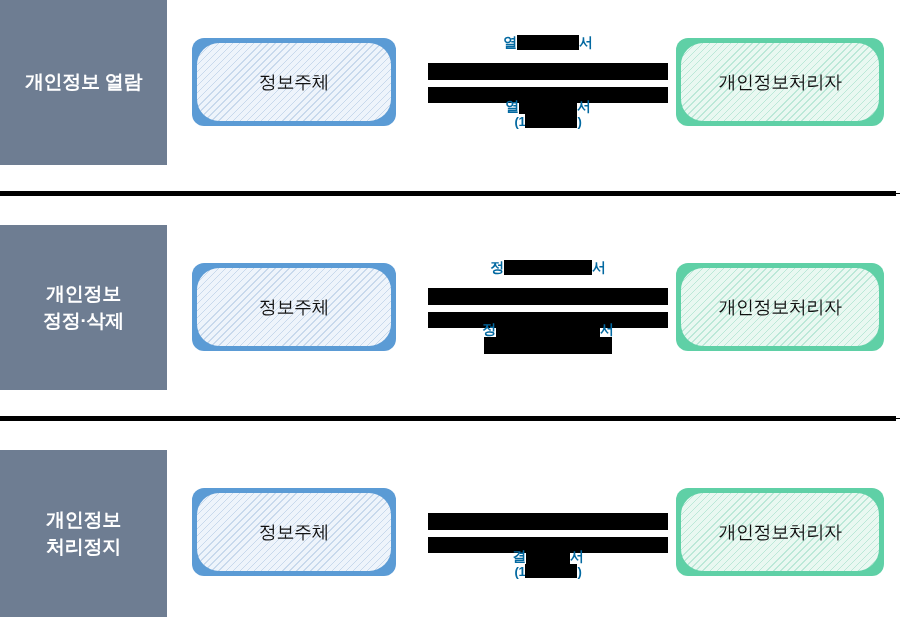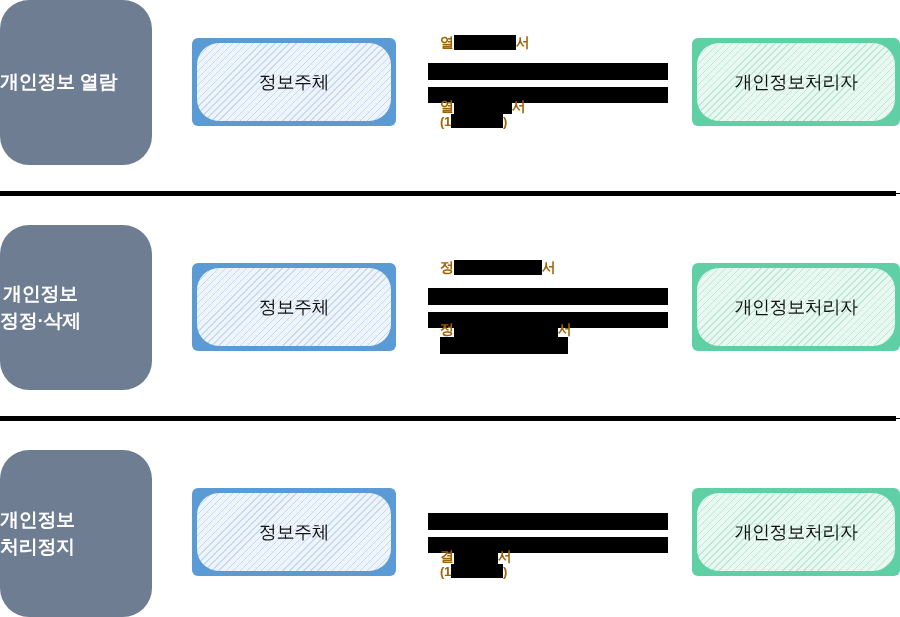--- a/index.html
+++ b/index.html
@@ -30,46 +30,46 @@
   }
   .row-1 { top: 0;   height: 165px; }
   .row-2 { top: 225px; height: 165px; }
   .row-3 { top: 450px; height: 167px; }
 
   
   .cat-panel {
     position: absolute;
     left: 0;
     top: 0;
-    width: 152px;
+    width: 167px;
     height: 100%;
     background: #6e7d92;
     display: flex;
     align-items: center;
+    justify-content: center;
     box-sizing: border-box;
-    border-radius: 29px;
   }
   .cat-label {
     color: #ffffff;
     font-size: 19px;
     font-weight: bold;
     line-height: 1.42;
     text-align: center;
     letter-spacing: -0.3px;
     white-space: pre-line;
   }
 
   
   .actor {
     position: absolute;
     box-sizing: border-box;
     display: flex;
     align-items: center;
     justify-content: center;
-    border-radius: 6px;
+    border-radius: 12px;
   }
   .actor-inner {
     position: absolute;
     left: 5px;
     right: 5px;
     top: 5px;
     bottom: 5px;
     border-radius: 22px;
     display: flex;
     align-items: center;
@@ -97,21 +97,21 @@
     background-image: repeating-linear-gradient(
         135deg,
         rgba(120,160,205,0.32) 0px,
         rgba(120,160,205,0.32) 1px,
         rgba(255,255,255,0) 1px,
         rgba(255,255,255,0) 5px);
   }
 
   
   .actor-controller {
-    left: 692px;
+    left: 676px;
     top: 38px;
     width: 208px;
     height: 88px;
     background: #5fd0a6;
   }
   .actor-controller .actor-inner {
     background-color: #e9f8f1;
     background-image: repeating-linear-gradient(
         135deg,
         rgba(95,200,165,0.33) 0px,
@@ -124,25 +124,26 @@
   .flow {
     position: absolute;
     left: 428px;
     top: 30px;
     width: 240px;
     height: 110px;
   }
 
   .flow-label {
     position: absolute;
-    left: 12px;
+    left: 0;
     width: 240px;
+    text-align: center;
     font-size: 14px;
     font-weight: bold;
-    color: #a16207;
+    color: #0369a1;
     line-height: 1.15;
     white-space: nowrap;
     letter-spacing: -0.3px;
   }
   .flow-label-top    { top: 4px; }
   .flow-label-bottom { top: 68px; }
   .flow-sub          { display: block; font-size: 13px; font-weight: bold; }
 
   
   .redact {

